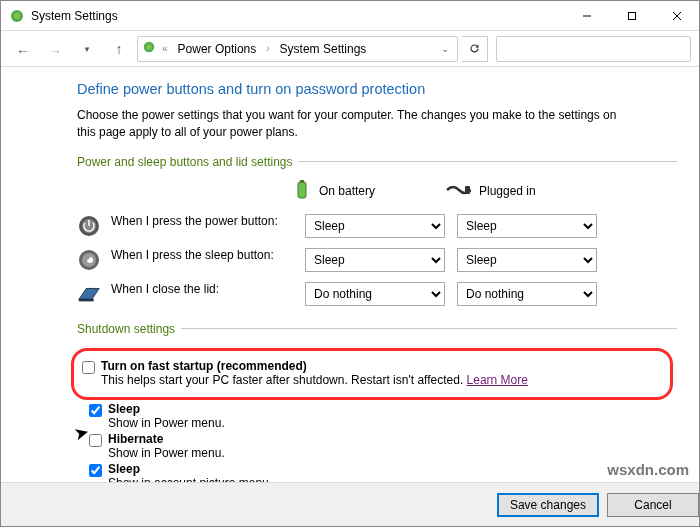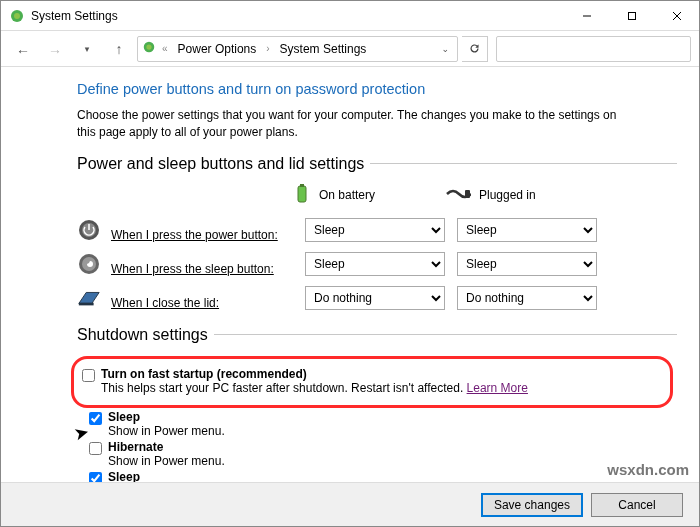--- a/index.html
+++ b/index.html
@@ -15,37 +15,37 @@
 .addr { flex: 1; border: 1px solid #ccc; height: 26px; display: flex; align-items: center; padding: 0 4px; gap: 6px; font-size: 12px; border-radius: 2px; }
 .addr .chev { color: #888; font-size: 10px; }
 .addr .seg { cursor: pointer; padding: 2px 4px; }
 .addr .drop { margin-left: auto; color: #555; font-size: 9px; padding: 0 4px; }
 .refresh { width: 26px; height: 26px; display: flex; align-items: center; justify-content: center; border: 1px solid #ccc; border-left: none; cursor: pointer; }
 .searchbox { width: 195px; height: 26px; border: 1px solid #ccc; margin-left: 4px; padding: 0 6px; font-size: 12px; border-radius: 2px; }
 .content { position: absolute; top: 66px; bottom: 0; left: 0; right: 0; padding: 14px 22px 0 76px; overflow: hidden; }
 h2.heading { color: #1b6cba; font-weight: 400; font-size: 14.5px; margin-bottom: 10px; }
 .desc { font-size: 12px; line-height: 1.4; margin-bottom: 14px; max-width: 560px; }
 fieldset { border: none; border-top: 1px solid #c8c8c8; padding-top: 10px; margin-bottom: 6px; }
-fieldset legend { font-size: 16px; padding-right: 6px; color: #000000; }
+fieldset legend { font-size: 12px; padding-right: 6px; color: #4d7c0f; }
 .pw-header { display: flex; align-items: center; padding-left: 216px; margin-bottom: 10px; gap: 12px; }
 .pw-header .col { flex: 0 0 140px; display: flex; align-items: center; gap: 8px; font-size: 12px; }
 .pw-row { display: flex; align-items: center; margin-bottom: 10px; gap: 12px; }
-.pw-row .label { display: flex; align-items: flex-end; gap: 10px; width: 216px; font-size: 12px; text-decoration: underline; }
+.pw-row .label { display: flex; align-items: flex-start; gap: 10px; width: 216px; font-size: 12px; }
 .icon-circ { width: 24px; height: 24px; display: flex; align-items: center; justify-content: center; }
 select.pw { flex: 0 0 140px; height: 24px; font-size: 12px; border: 1px solid #aaa; padding: 0 4px; background: #fff; }
 .shutdown { margin-top: 4px; }
 .highlight-box { border: 3px solid #ff2a2a; border-radius: 16px; padding: 6px 8px 8px 8px; margin: 2px 4px 2px -6px; position: relative; }
 .cb-row { display: flex; align-items: flex-start; margin: 2px 0 2px 12px; }
 .cb-row input[type=checkbox] { margin-top: 2px; margin-right: 6px; width: 13px; height: 13px; }
 .cb-row .cb-body { display: flex; flex-direction: column; }
 .cb-row .cb-title { font-size: 12px; }
 .cb-row .cb-sub { font-size: 12px; color: #000; }
 .cb-row .cb-sub a { color: #701a75; text-decoration: underline; cursor: pointer; }
 .bold { font-weight: 700; }
-.footer { position: absolute; bottom: 0; left: 0; right: 0; height: 44px; background: #f0f0f0; border-top: 1px solid #ddd; display: flex; align-items: center; justify-content: flex-end; padding-right: 16px; gap: 8px; }
+.footer { position: absolute; bottom: 0; left: 0; right: 0; height: 44px; background: #f0f0f0; border-top: 1px solid #ddd; display: flex; align-items: center; justify-content: flex-end; gap: 8px; }
 .footer button { min-width: 92px; height: 24px; font-size: 12px; border: 1px solid #838383; background: #e1e1e1; cursor: pointer; padding: 0 12px; }
 .footer button.primary { border: 1px solid #0078d7; box-shadow: inset 0 0 0 1px #0078d7; }
 .watermark { position: absolute; bottom: 48px; right: 10px; font-size: 15px; color: #777; font-weight: bold; }
 .cursor { position: absolute; left: 73px; top: 355px; font-size: 18px; pointer-events: none; transform: rotate(-15deg); }
 </style>
 </head>
 <body>
 
 <div class="window">
 

